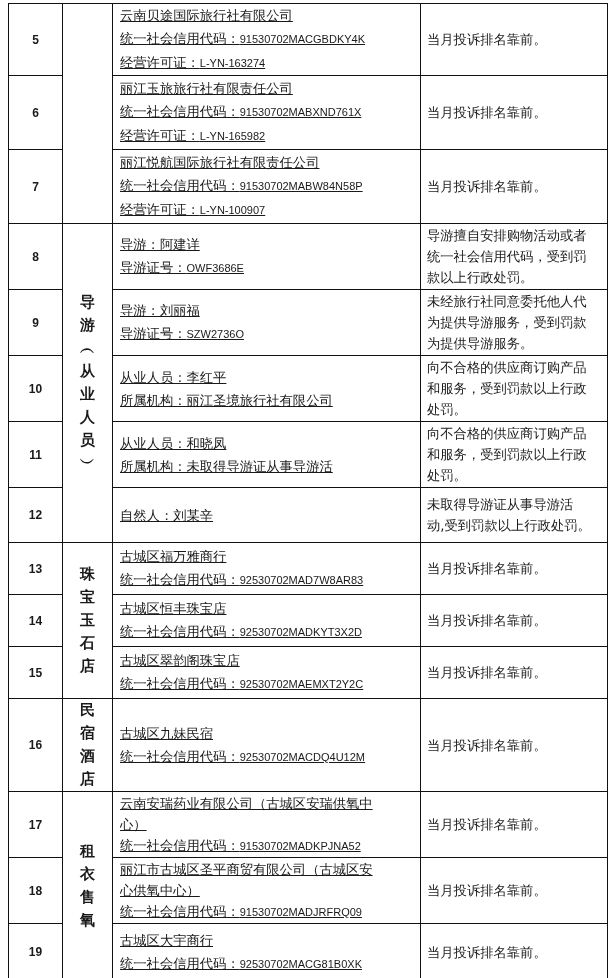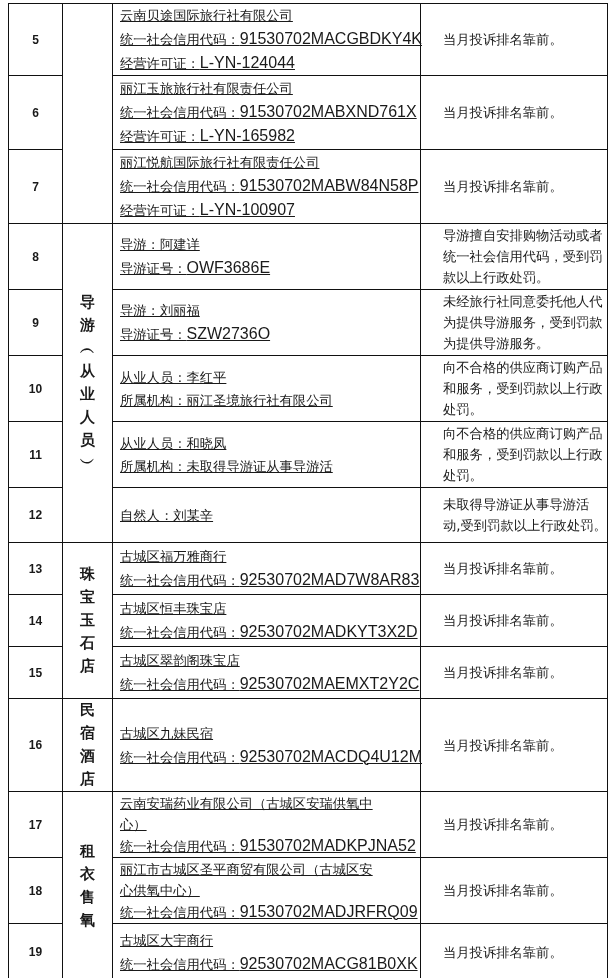--- a/index.html
+++ b/index.html
@@ -8,37 +8,37 @@
   table.list { position: absolute; left: 8px; top: 3px; border-collapse: collapse;
                table-layout: fixed; width: 600px; }
   table.list td { border: 1.5px solid #111; padding: 0; vertical-align: middle; }
   td.num { width: 53px; text-align: center; font-weight: bold; font-size: 12px;
            font-family: "Liberation Sans", sans-serif; }
   td.cat { width: 49px; text-align: center; font-weight: bold; font-size: 15px;
            line-height: 23px; font-family: "DejaVu Serif", serif; }
   td.cat span.ch { display: block; }
   td.entity { width: 300px; padding-left: 7px !important; font-size: 13.3px; line-height: 23px; }
   td.entity .line { display: block; white-space: nowrap; text-decoration: underline; }
-  td.entity .code { font-family: "Liberation Sans", sans-serif; font-size: 16px; }
+  td.entity .code { font-family: "Liberation Sans", sans-serif; font-size: 11px; }
   td.reason { padding-left: 6px !important; font-size: 13.3px; line-height: 21px; }
-  td.reason .line { display: block; white-space: nowrap; margin-left: 16px; }
+  td.reason .line { display: block; white-space: nowrap; }
 </style>
 </head>
 <body>
 
 <table class="list">
   <tbody>
 
     <tr style="height:70px">
       <td class="num">5</td>
       <td class="cat" rowspan="3"></td>
       <td class="entity">
         <span class="line">云南贝途国际旅行社有限公司</span>
         <span class="line"><span>统一社会信用代码：</span><span class="code">91530702MACGBDKY4K</span></span>
-        <span class="line"><span>经营许可证：</span><span class="code">L-YN-124044</span></span>
+        <span class="line"><span>经营许可证：</span><span class="code">L-YN-163274</span></span>
       </td>
       <td class="reason">
         <span class="line">当月投诉排名靠前。</span>
       </td>
     </tr>
 
     <tr style="height:74px">
       <td class="num">6</td>
       <td class="entity">
         <span class="line">丽江玉旅旅行社有限责任公司</span>

